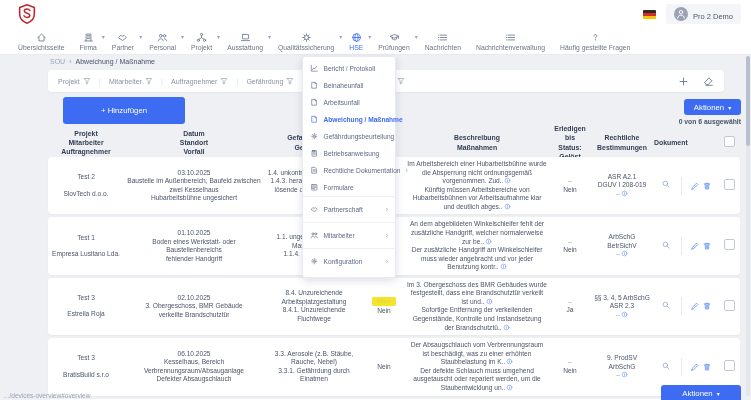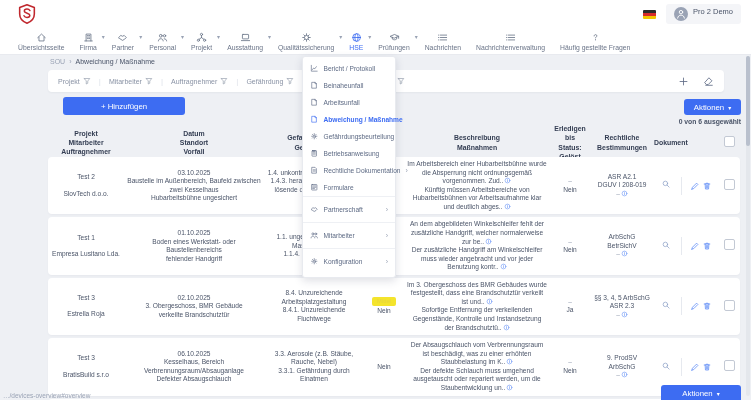--- a/index.html
+++ b/index.html
@@ -12,21 +12,21 @@
   }
   .ic{display:inline-block;line-height:0;}
   .ic svg{width:100%;height:100%;fill:none;stroke:currentColor;stroke-width:1.2;stroke-linecap:round;stroke-linejoin:round;}
 
   
   .topbar{position:absolute;left:0;top:0;width:751px;height:28px;background:#fff;display:flex;align-items:center;}
   .logo{margin-left:16px;width:22px;height:22px;}
   .topbar-right{margin-left:auto;display:flex;align-items:center;gap:10px;margin-right:10px;}
   .flag{width:13px;height:9px;display:flex;flex-direction:column;border-radius:1px;overflow:hidden;}
   .flag div{flex:1;}
-  .user-chip{display:flex;align-items:flex-start;gap:5px;background:#f4f5f8;border-radius:3px;padding:3px 8px;}
+  .user-chip{display:flex;align-items:flex-end;gap:5px;background:#f4f5f8;border-radius:3px;padding:3px 8px;}
   .avatar{width:14px;height:14px;border-radius:50%;background:#9aa3b5;color:#fff;padding:1px;box-sizing:border-box;}
   .user-name{font-size:7.5px;color:#4a5468;}
 
   
   .navbar{position:absolute;left:0;top:28px;width:751px;height:27px;background:#fff;border-bottom:1px solid #e8eaef;display:flex;align-items:center;padding-left:18px;box-sizing:border-box;gap:15px;}
   .nav-item{display:flex;flex-direction:column;align-items:center;position:relative;color:#6a7488;cursor:pointer;}
   .nav-item .nav-ic{width:11px;height:11px;}
   .nav-item .nav-label{font-size:6.8px;margin-top:1px;white-space:nowrap;}
   .nav-item .caret{position:absolute;right:-8px;top:1px;font-size:6px;color:#9aa3b5;}
   .nav-item.active{color:#3d6cf2;}
@@ -38,21 +38,21 @@
   
   .filterbar{position:absolute;left:48px;top:70px;width:676px;height:22px;background:#fff;border-radius:4px;display:flex;align-items:center;padding:0 10px;box-sizing:border-box;box-shadow:0 1px 2px rgba(40,50,80,.05);}
   .chip{display:flex;align-items:center;gap:3px;font-size:7px;color:#8a93a5;cursor:pointer;white-space:nowrap;}
   .chip .ic{width:8px;height:8px;color:#8a93a5;}
   .chip-sep{color:#dfe3ea;margin:0 8px;font-size:8px;}
   .filterbar-right{margin-left:auto;display:flex;align-items:center;gap:14px;}
   .fb-ic{width:11px;height:11px;color:#5d6a84;cursor:pointer;}
 
   
   .btn-blue{background:#3d6cf2;color:#fff;border:none;border-radius:3px;font-size:7.8px;font-family:inherit;display:inline-flex;align-items:center;gap:4px;justify-content:center;cursor:pointer;}
-  .add-btn{position:absolute;left:63px;top:97px;width:122px;height:18px;}
+  .add-btn{position:absolute;left:63px;top:97px;width:122px;height:27px;}
   .actions-btn-top{position:absolute;left:684px;top:99px;width:57px;height:16px;}
   .sel-status{position:absolute;right:10px;top:118px;font-size:6.8px;color:#4a5468;font-weight:bold;}
 
   
   .grid{display:grid;grid-template-columns:76px 140px 100px 40px 146px 40px 64px 24px 6px 34px 22px;align-items:center;}
   .thead{position:absolute;left:48px;top:124px;width:692px;font-size:6.9px;font-weight:bold;color:#333d52;}
   .th{white-space:pre-line;text-align:center;line-height:1.35;}
   .rows{position:absolute;left:48px;top:157px;width:692px;display:flex;flex-direction:column;gap:3px;}
   .card{background:#fff;border-radius:4px;min-height:34px;padding:3px 0;box-sizing:border-box;box-shadow:0 1px 2px rgba(40,50,80,.04);}
   .cell{font-size:6.6px;line-height:1.3;text-align:center;color:#4a5468;padding:0 3px;}

